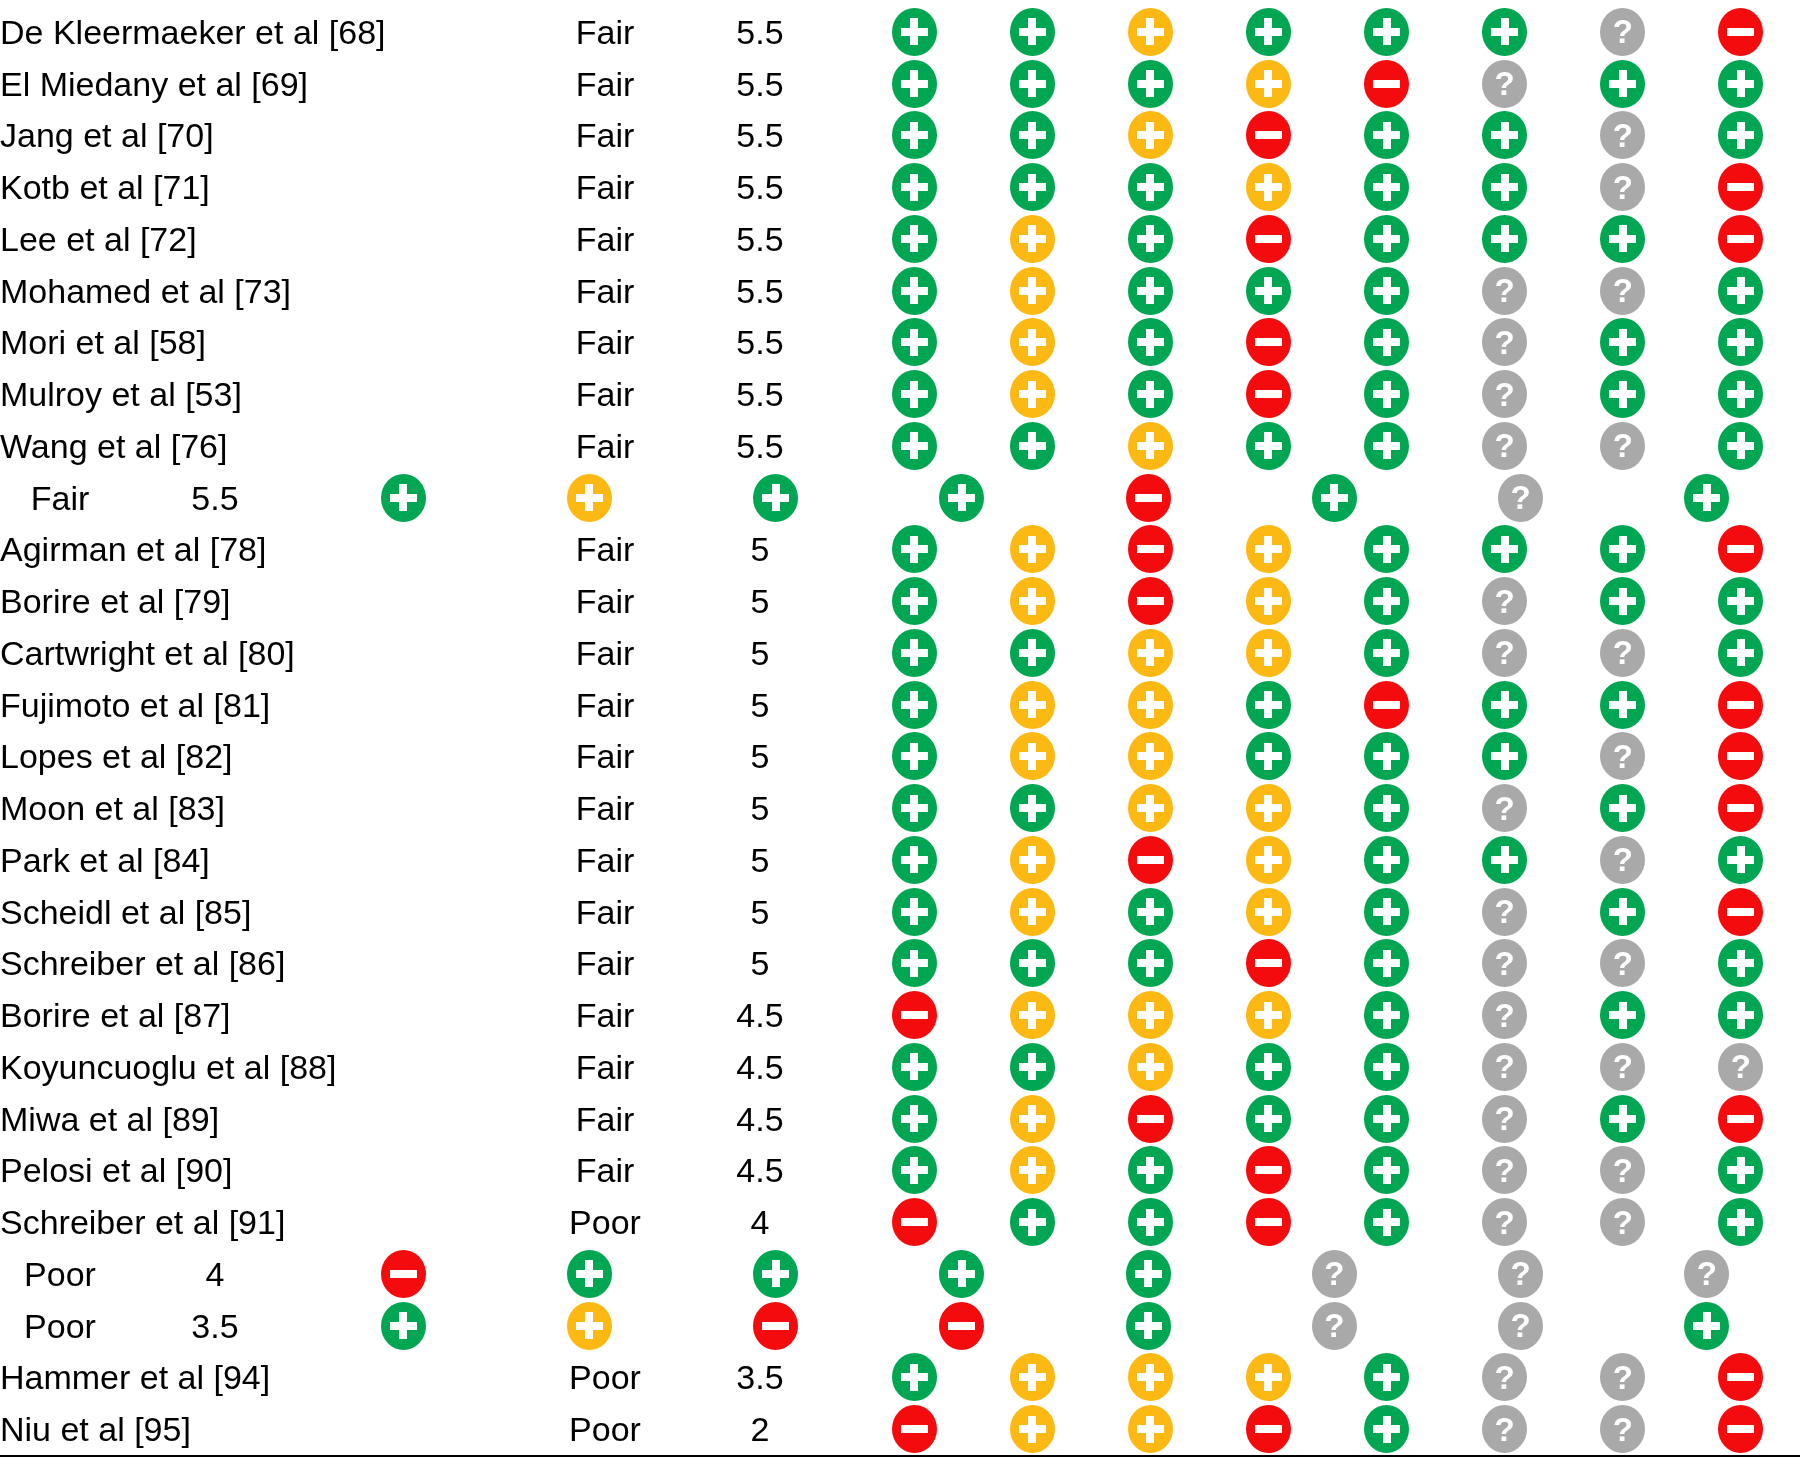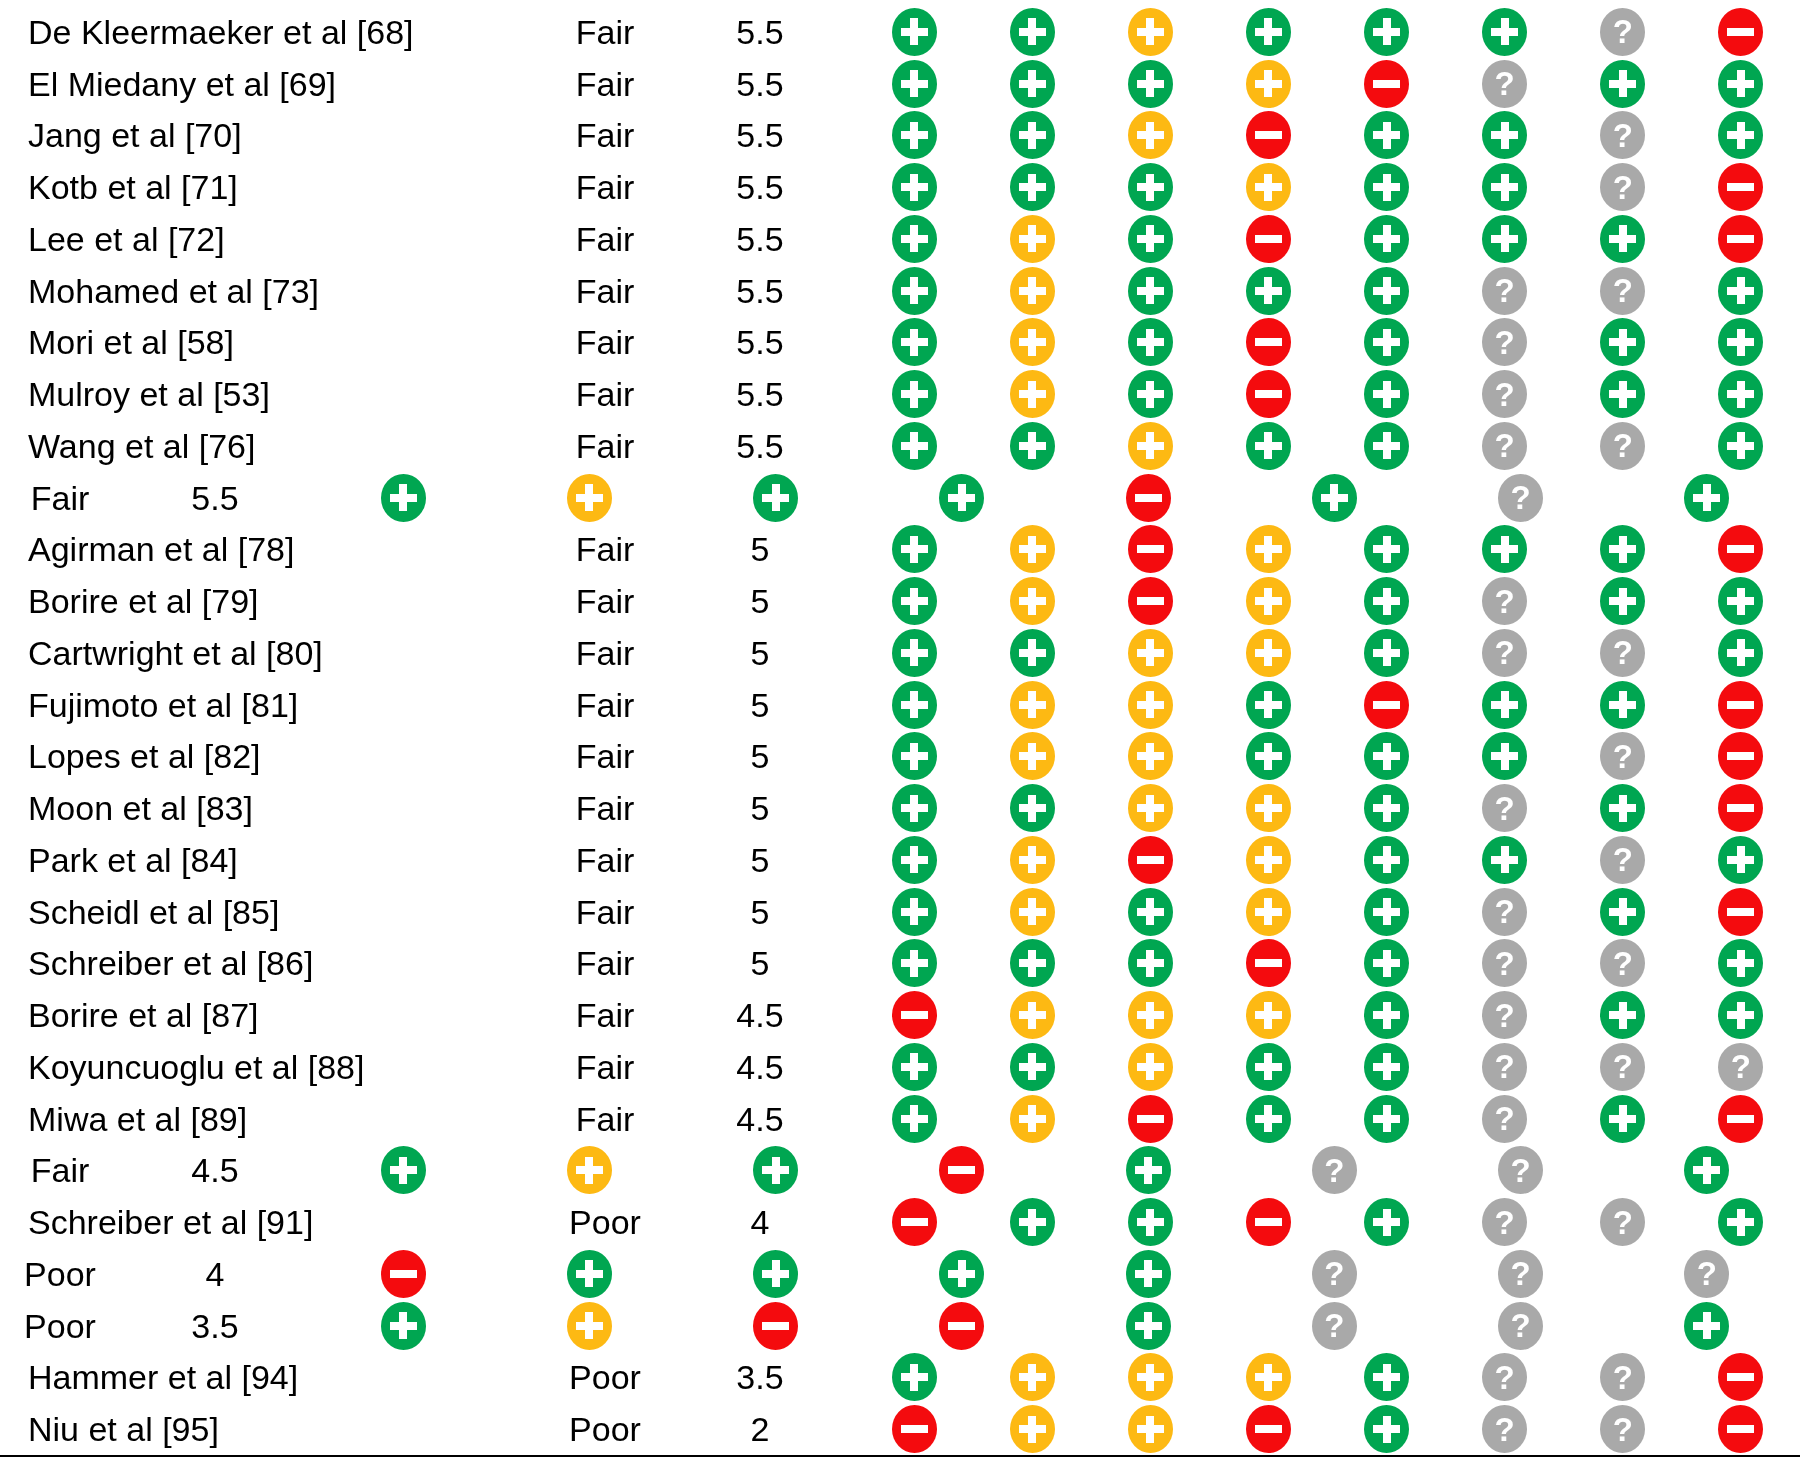--- a/index.html
+++ b/index.html
@@ -15,21 +15,20 @@
     box-sizing:border-box;
   }
   .row{
     display:flex;
     align-items:center;
     height:51.75px;
   }
   .cell{font-size:34px;line-height:1;}
   .cell.study{
     width:545px;
-    padding-left:28px;
     box-sizing:border-box;
     white-space:nowrap;
     text-align:left;
   }
   .cell.rating{width:120px;text-align:center;}
   .cell.score{width:190px;text-align:center;}
   .cell.icons{flex:1;display:flex;align-items:center;}
   .icon-cell{flex:1;display:flex;justify-content:center;align-items:center;}
   .icon{
     position:relative;
@@ -1236,20 +1235,21 @@
         </div>
         <div class="icon-cell">
           <span class="icon minus" style="background: rgb(244, 11, 14);">
             <span class="bar-h"></span>
           </span>
         </div>
       </div>
   </div>
 
   <div class="row">
+    <div class="cell study">Pelosi et al [90]</div>
     <div class="cell rating">Fair</div>
     <div class="cell score">4.5</div>
     <div class="cell icons">
         <div class="icon-cell">
           <span class="icon plus" style="background: rgb(0, 166, 81);">
             <span class="bar-h"></span>
             <span class="bar-v"></span>
           </span>
         </div>
         <div class="icon-cell">

